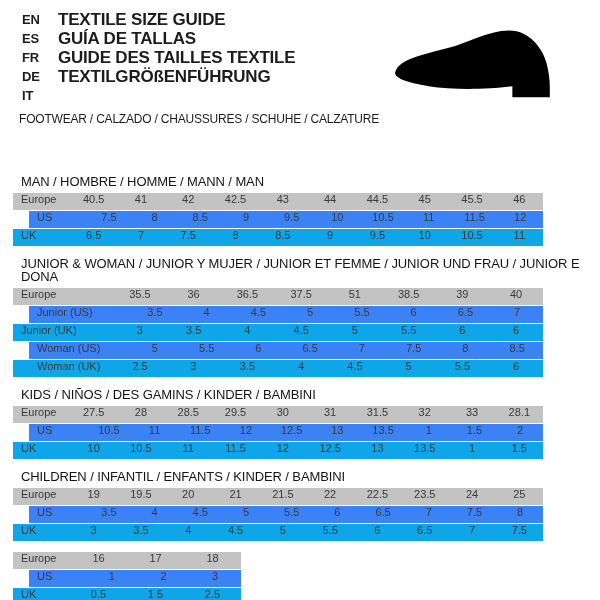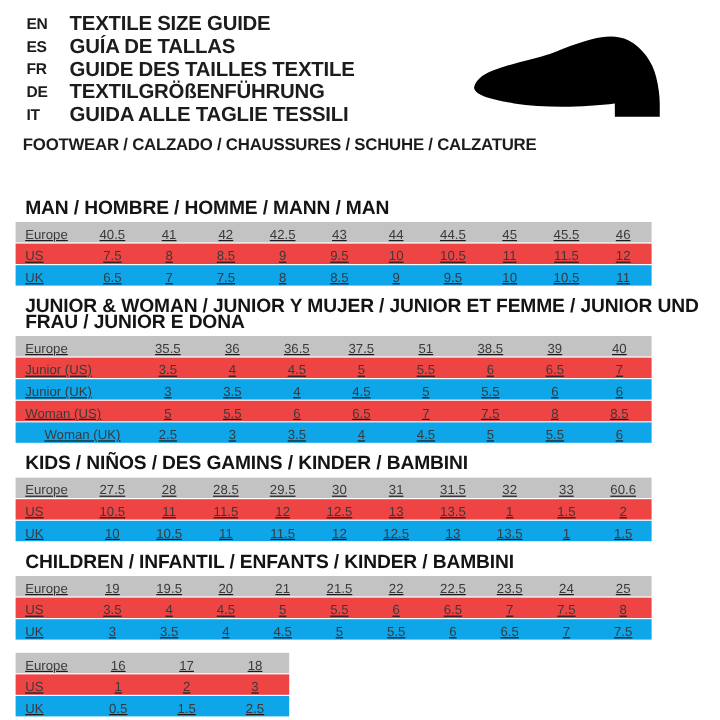--- a/index.html
+++ b/index.html
@@ -17,35 +17,35 @@
   .lang-code {
     width: 36px; font-weight: bold; font-size: 13px; letter-spacing: -0.2px;
   }
   .lang-label { font-weight: bold; font-size: 17px; letter-spacing: -0.2px; }
 
   .shoe-wrap { position: absolute; top: 27px; left: 392px; width: 176px; height: 76px; }
   .shoe-wrap svg { width: 100%; height: 100%; display: block; }
 
   .category-line {
     position: absolute; top: 112px; left: 19px;
-    font-weight: bold; font-size: 14px; letter-spacing: -0.2px;
+    font-weight: normal; font-size: 12px; letter-spacing: -0.2px;
   }
 
   
   .sections { position: absolute; top: 167px; left: 13px; width: 574px; }
   .size-section { margin-bottom: 11px; }
   .section-title {
-    font-size: 16px; font-weight: bold; letter-spacing: -0.1px;
-    color: #141414; margin: 0 0 5px 8px; line-height: 13px;
+    font-size: 13px; font-weight: normal; letter-spacing: -0.1px;
+    color: #141414; margin: 8px 0 5px 8px; line-height: 13px;
   }
   .size-table { display: block; }
-  .t-row { display: flex; height: 17px; margin-bottom: 1px; align-items: flex-end; text-decoration: underline; }
+  .t-row { display: flex; height: 17px; margin-bottom: 1px; align-items: flex-start; }
   .t-row.row-head { background: #c3c3c3; }
   .t-row.row-shade { background: #0ea5e9; }
-  .t-row.row-plain { background: #ef4444; }
+  .t-row.row-plain { background: #3b82f6; margin-left: 16px; }
   .t-label {
     font-size: 11px; color: #3a3a3a; padding-left: 8px;
     white-space: nowrap; flex: 0 0 auto;
   }
   .t-cell {
     font-size: 11px; color: #3a3a3a; text-align: center; flex: 1 1 0;
   }
 </style>
 </head>
 <body>
@@ -68,21 +68,20 @@
     <span class="lang-label">GUIDE DES TAILLES TEXTILE</span>
   </div>
 
   <div class="lang-row">
     <span class="lang-code">DE</span>
     <span class="lang-label">TEXTILGRÖßENFÜHRUNG</span>
   </div>
 
   <div class="lang-row">
     <span class="lang-code">IT</span>
-    <span class="lang-label">GUIDA ALLE TAGLIE TESSILI</span>
   </div>
 </div>
 
   <div class="shoe-wrap">
     <svg viewBox="0 0 174 74" preserveAspectRatio="xMidYMid meet" aria-hidden="true">
       <path fill="#000000" d="
         M3 45
         C 4 39 10 34 18 31
         C 36 24 52 22 66 17
         C 76 13 88 8 100 5
@@ -214,21 +213,21 @@
             <span class="t-label" style="width: 57px;">Europe</span>
             <span class="t-cell">27.5</span>
             <span class="t-cell">28</span>
             <span class="t-cell">28.5</span>
             <span class="t-cell">29.5</span>
             <span class="t-cell">30</span>
             <span class="t-cell">31</span>
             <span class="t-cell">31.5</span>
             <span class="t-cell">32</span>
             <span class="t-cell">33</span>
-            <span class="t-cell">60.6</span>
+            <span class="t-cell">28.1</span>
           </div>
           <div class="t-row row-plain">
             <span class="t-label" style="width: 57px;">US</span>
             <span class="t-cell">10.5</span>
             <span class="t-cell">11</span>
             <span class="t-cell">11.5</span>
             <span class="t-cell">12</span>
             <span class="t-cell">12.5</span>
             <span class="t-cell">13</span>
             <span class="t-cell">13.5</span>

